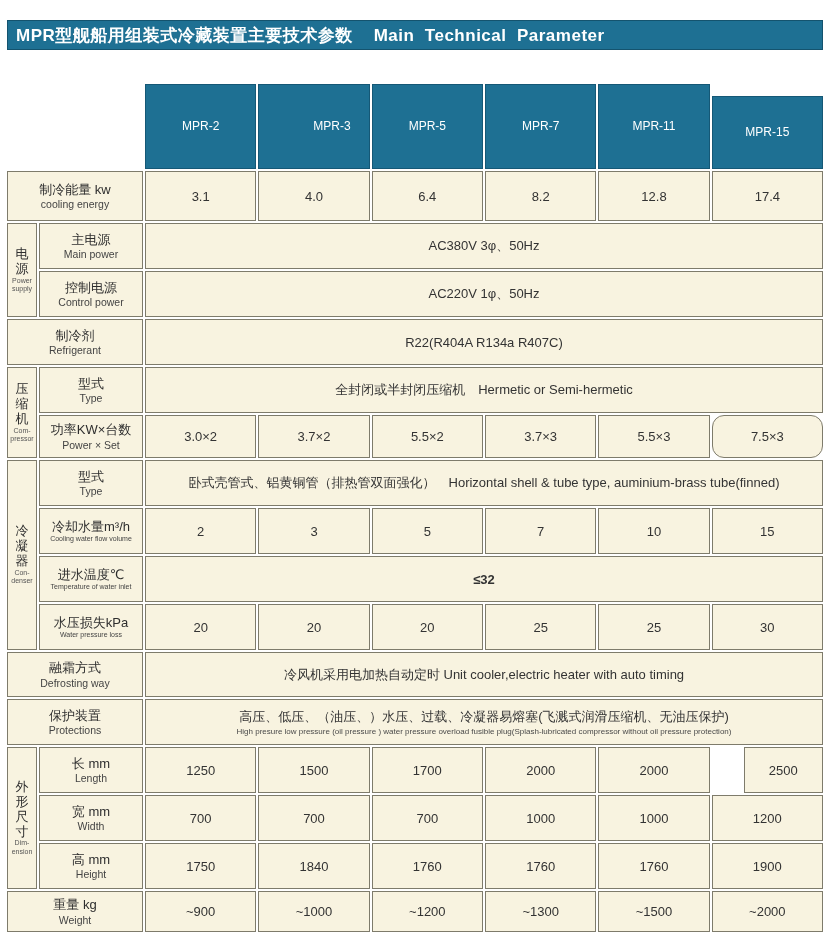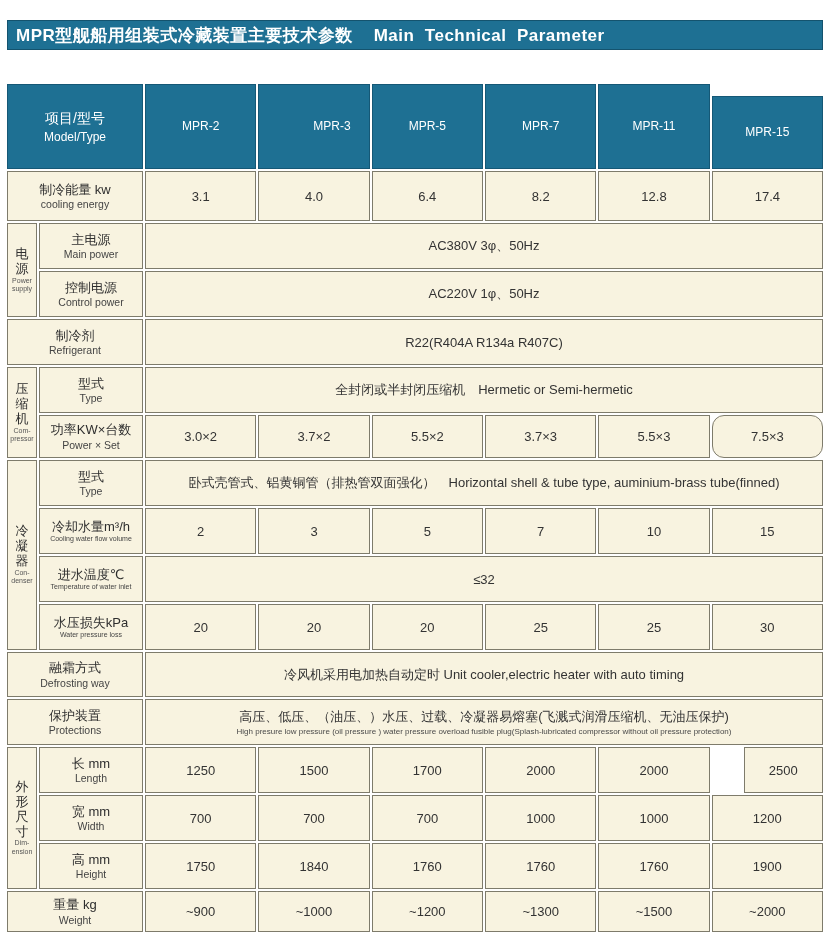--- a/index.html
+++ b/index.html
@@ -26,24 +26,20 @@
   .vcell{font-size:13px;color:#333;}
   .merged{font-size:13px;color:#333;padding:12px 6px;}
   .merged .zh2{font-size:13px;line-height:1.5;}
   .merged .en2{font-size:8px;line-height:1.4;color:#4a4a4a;}
 </style>
 </head>
 <body>
 
 <div class="titlebar">MPR型舰船用组装式冷藏装置主要技术参数    Main  Technical  Parameter</div>
 <div class="grid" id="table">
-    <div class="cell hcell" style="grid-area: 1 / 1 / auto / 3;">
-      <div class="zh">项目/型号</div>
-      <div class="en">Model/Type</div>
-    </div>
     <div class="cell hcell" style="grid-area: 1 / 3;">
       <div class="en">MPR-2</div>
     </div>
     <div class="cell hcell" style="grid-area: 1 / 4; padding-left: 36px;">
       <div class="en">MPR-3</div>
     </div>
     <div class="cell hcell" style="grid-area: 1 / 5;">
       <div class="en">MPR-5</div>
     </div>
     <div class="cell hcell" style="grid-area: 1 / 6;">
@@ -127,21 +123,21 @@
     <div class="cell vcell" style="grid-area: 9 / 3;">2</div>
     <div class="cell vcell" style="grid-area: 9 / 4;">3</div>
     <div class="cell vcell" style="grid-area: 9 / 5;">5</div>
     <div class="cell vcell" style="grid-area: 9 / 6;">7</div>
     <div class="cell vcell" style="grid-area: 9 / 7;">10</div>
     <div class="cell vcell" style="grid-area: 9 / 8;">15</div>
     <div class="cell lbl" style="grid-area: 10 / 2;">
       <div class="zh">进水温度℃</div>
       <div class="en small">Temperature of water inlet</div>
     </div>
-    <div class="cell merged" style="grid-area: 10 / 3 / auto / -1;">≤32</div>
+    <div class="cell merged" style="grid-area: 10 / 3 / auto / -1; font-weight: bold;">≤32</div>
     <div class="cell lbl" style="grid-area: 11 / 2;">
       <div class="zh">水压损失kPa</div>
       <div class="en small">Water pressure loss</div>
     </div>
     <div class="cell vcell" style="grid-area: 11 / 3;">20</div>
     <div class="cell vcell" style="grid-area: 11 / 4;">20</div>
     <div class="cell vcell" style="grid-area: 11 / 5;">20</div>
     <div class="cell vcell" style="grid-area: 11 / 6;">25</div>
     <div class="cell vcell" style="grid-area: 11 / 7;">25</div>
     <div class="cell vcell" style="grid-area: 11 / 8;">30</div>

